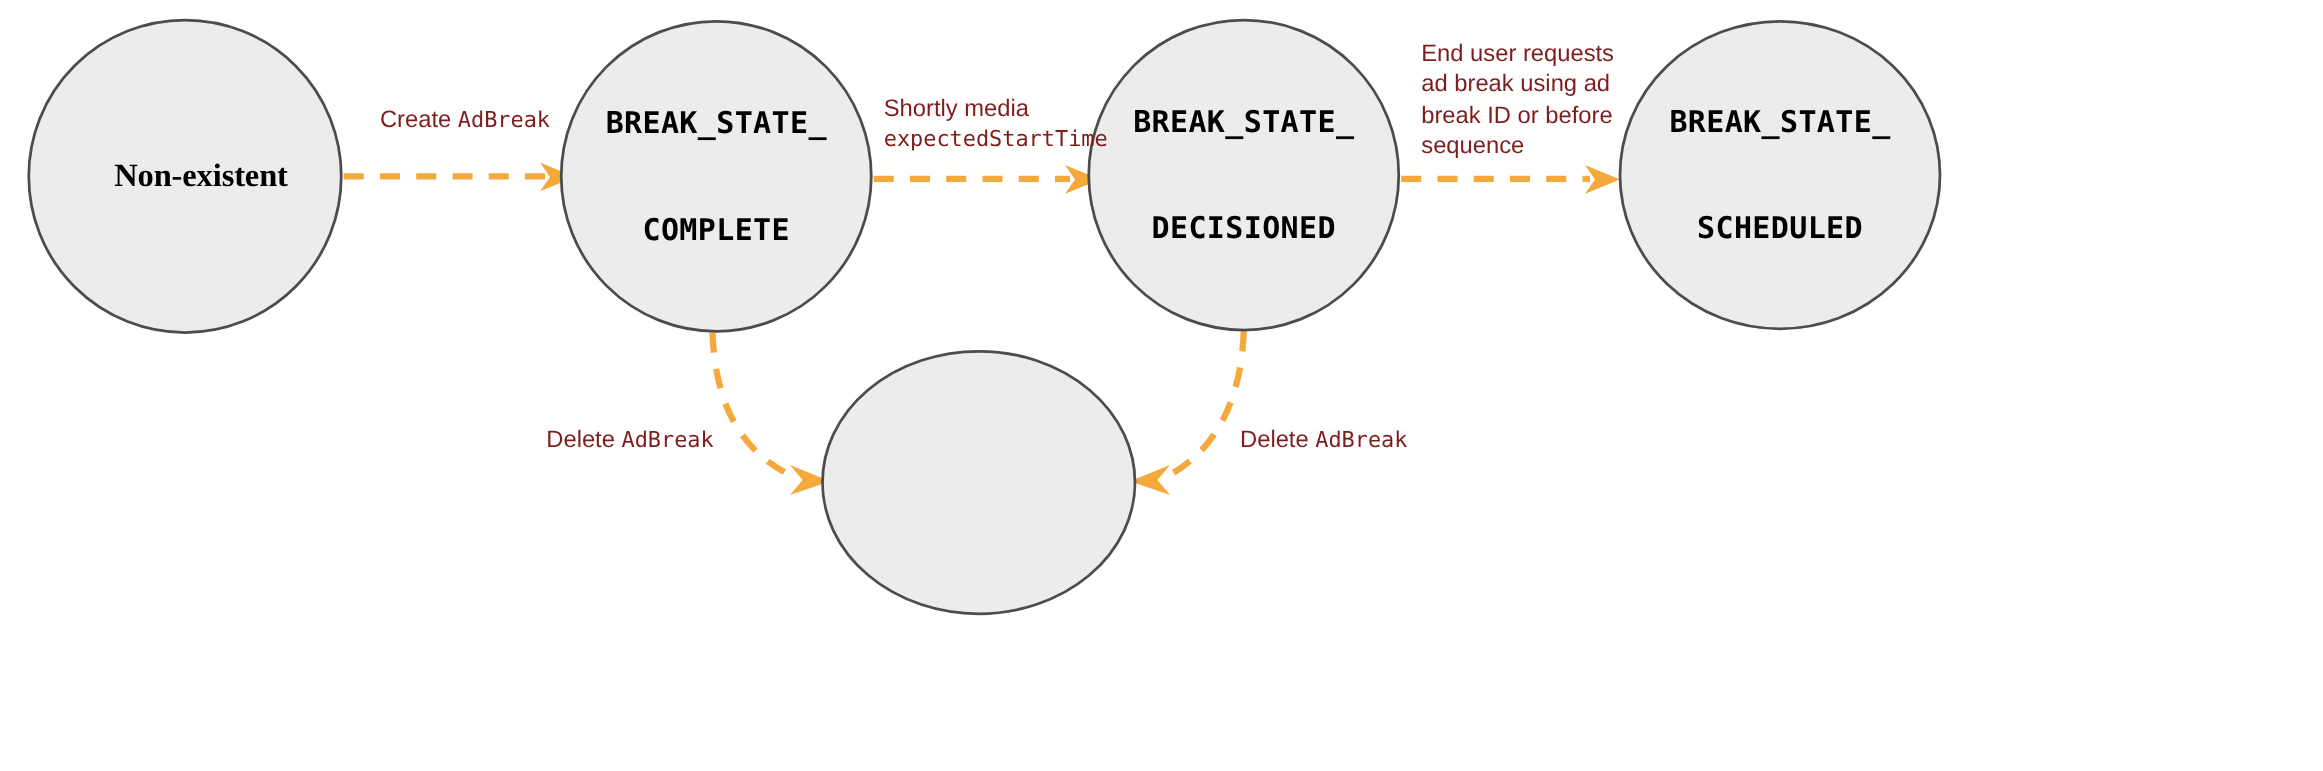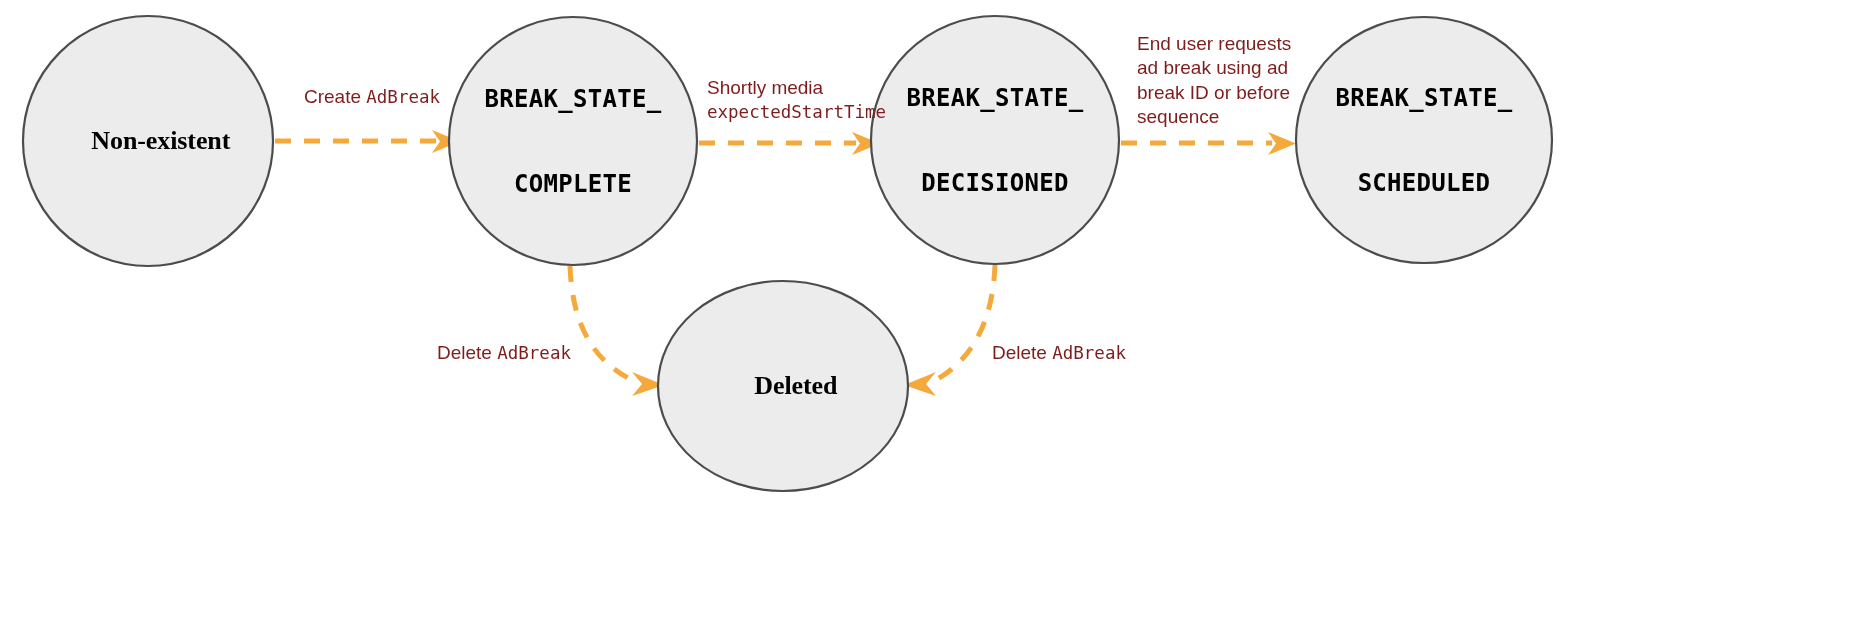--- a/index.html
+++ b/index.html
@@ -134,23 +134,20 @@
   <div class="node-label mono" style="left:995px; top:140px;">
     <div>BREAK_STATE_</div>
     <div>DECISIONED</div>
   </div>
 
   <div class="node-label mono" style="left:1424px; top:140px;">
     <div>BREAK_STATE_</div>
     <div>SCHEDULED</div>
   </div>
 
-  <div class="node-label sans" style="left:783px; top:386px;">
-    <span>Deleted</span>
-  </div>
 
   <div class="edge-label center" style="left:372px; top:97px;"><div><span class="sanspart">Create </span><span class="monopart">AdBreak</span></div></div>
 
   <div class="edge-label leftblock" style="left:707px; top:76px;"><div><span class="sanspart">Shortly media</span></div><div><span class="monopart">expectedStartTime</span></div></div>
 
   <div class="edge-label leftblock" style="left:1137px; top:32px;"><div><span class="sanspart">End user requests</span></div><div><span class="sanspart">ad break using ad</span></div><div><span class="sanspart">break ID or before</span></div><div><span class="sanspart">sequence</span></div></div>
 
   <div class="edge-label center" style="left:504px; top:353px;"><div><span class="sanspart">Delete </span><span class="monopart">AdBreak</span></div></div>
 
   <div class="edge-label center" style="left:1059px; top:353px;"><div><span class="sanspart">Delete </span><span class="monopart">AdBreak</span></div></div>

